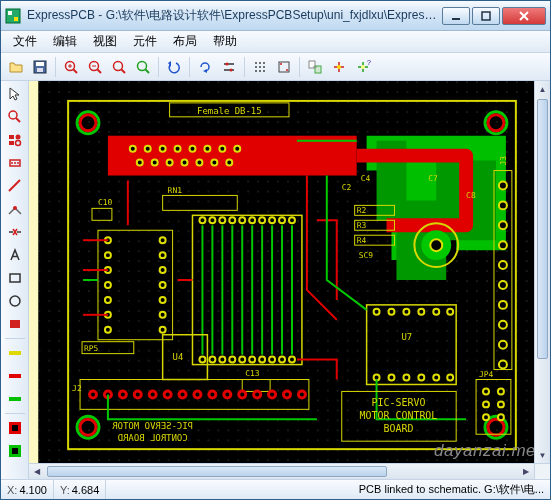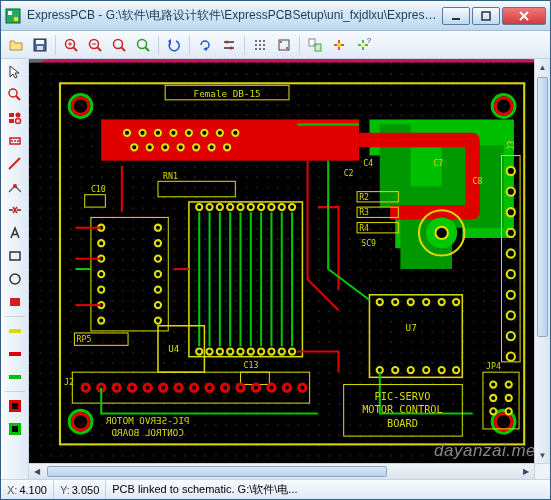--- a/index.html
+++ b/index.html
@@ -22,37 +22,37 @@
 .toolbar-top { height: 28px; background: linear-gradient(#f8fbff,#e0eaf5); display: flex; align-items: center; padding: 2px 4px; border-bottom: 1px solid #c5d4e4; gap: 2px; }
 .tbtn { width: 22px; height: 22px; border: 1px solid transparent; display: flex; align-items: center; justify-content: center; cursor: pointer; border-radius: 2px; }
 .tsep { width: 1px; height: 20px; background: #c5d4e4; margin: 0 2px; }
 
 .body-row { flex: 1; display: flex; min-height: 0; }
 .left-toolbar { width: 28px; background: linear-gradient(90deg,#f8fbff,#e0eaf5); border-right: 1px solid #c5d4e4; display: flex; flex-direction: column; align-items: center; padding: 2px 0; gap: 1px; }
 .left-toolbar .tbtn { width: 22px; height: 22px; }
 .lsep { width: 20px; height: 1px; background: #c5d4e4; margin: 2px 0; }
 
 .canvas-area { flex: 1; position: relative; background: #666; overflow: hidden; }
-.pcb { position: absolute; inset: 0; background: #be185d; border-radius: 23px; }
+.pcb { position: absolute; inset: 0; background: #fef9c3; }
 .watermark { position: absolute; right: 14px; bottom: 18px; color: #878787; font-family: Arial; font-size: 17px; font-style: italic; letter-spacing: 0.5px; pointer-events: none; }
 .scrollbar-v { position: absolute; right: 0; top: 0; bottom: 16px; width: 16px; background: linear-gradient(90deg,#eef3f8,#dbe4ee); border-left: 1px solid #c5d4e4; }
 .scrollbar-v .thumb { position:absolute; left:2px; right:2px; top:18px; height:260px; background:linear-gradient(90deg,#dbe9f7,#b9d1ea); border:1px solid #8fa9c4; border-radius:2px; }
 .scrollbar-v .arr { position:absolute; left:0; right:0; height:16px; display:flex; align-items:center; justify-content:center; font-size:8px; color:#446; }
 .scrollbar-v .arr.up{top:0} .scrollbar-v .arr.dn{bottom:0}
 .scrollbar-h { position: absolute; left: 0; right: 16px; bottom: 0; height: 16px; background: linear-gradient(#eef3f8,#dbe4ee); border-top: 1px solid #c5d4e4; }
 .scrollbar-h .thumb { position:absolute; top:2px; bottom:2px; left:18px; width:340px; background:linear-gradient(#dbe9f7,#b9d1ea); border:1px solid #8fa9c4; border-radius:2px; }
 .scrollbar-h .arr { position:absolute; top:0; bottom:0; width:16px; display:flex; align-items:center; justify-content:center; font-size:8px; color:#446; }
 .scrollbar-h .arr.lf{left:0} .scrollbar-h .arr.rt{right:0}
 .corner { position:absolute; right:0; bottom:0; width:16px; height:16px; background:#eef3f8; border-left:1px solid #c5d4e4; border-top:1px solid #c5d4e4; }
 
 .statusbar { height: 20px; background: linear-gradient(#f8fbff,#e0eaf5); border-top: 1px solid #c5d4e4; display: flex; align-items: center; font-size: 11px; }
 .statusbar .pane { padding: 0 6px; border-right: 1px solid #c5d4e4; height: 100%; display: flex; align-items: center; white-space: nowrap; }
 .statusbar .lbl { color: #555; }
 .statusbar .val { color: #000; margin-left: 2px; }
-.statusbar .stat { flex: 1; padding: 0 6px; overflow: hidden; text-overflow: ellipsis; }
+.statusbar .stat { flex: 1; text-align: right; padding: 0 6px; overflow: hidden; text-overflow: ellipsis; }
 
 
 svg.ic { width: 16px; height: 16px; display:block; }
 
 
 .pcb svg { width: 100%; height: 100%; }
 </style>
 </head>
 <body>
 
@@ -78,20 +78,28 @@
         </div>
       <div class="win-btn close">
           <svg class="ic" viewBox="0 0 16 16">
             <line x1="4" y1="4" x2="12" y2="12" stroke="#fff" stroke-width="2"></line>
             <line x1="12" y1="4" x2="4" y2="12" stroke="#fff" stroke-width="2"></line>
           </svg>
         </div>
     </div>
   </div>
 
+  <div class="menubar">
+    <span>文件</span>
+    <span>编辑</span>
+    <span>视图</span>
+    <span>元件</span>
+    <span>布局</span>
+    <span>帮助</span>
+  </div>
 
   <div class="toolbar-top">
     <div class="tbtn">
         <svg class="ic" viewBox="0 0 16 16">
           <path d="M2 4h4l1 2h7v7H2z" fill="#fce08a" stroke="#b89030"></path>
         </svg>
       </div>
     <div class="tbtn">
         <svg class="ic" viewBox="0 0 16 16">
           <rect x="2" y="2" width="12" height="12" fill="#4a6aa0" stroke="#234"></rect>
@@ -575,18 +583,18 @@
     </div>
   </div>
 
   <div class="statusbar">
     <div class="pane">
       <span class="lbl">X:</span>
       <span class="val">4.100</span>
     </div>
     <div class="pane">
       <span class="lbl">Y:</span>
-      <span class="val">3.050</span>
+      <span class="val">4.684</span>
     </div>
     <div class="stat">PCB linked to schematic. G:\软件\电...</div>
   </div>
 
 </div>
 
 </body></html>

